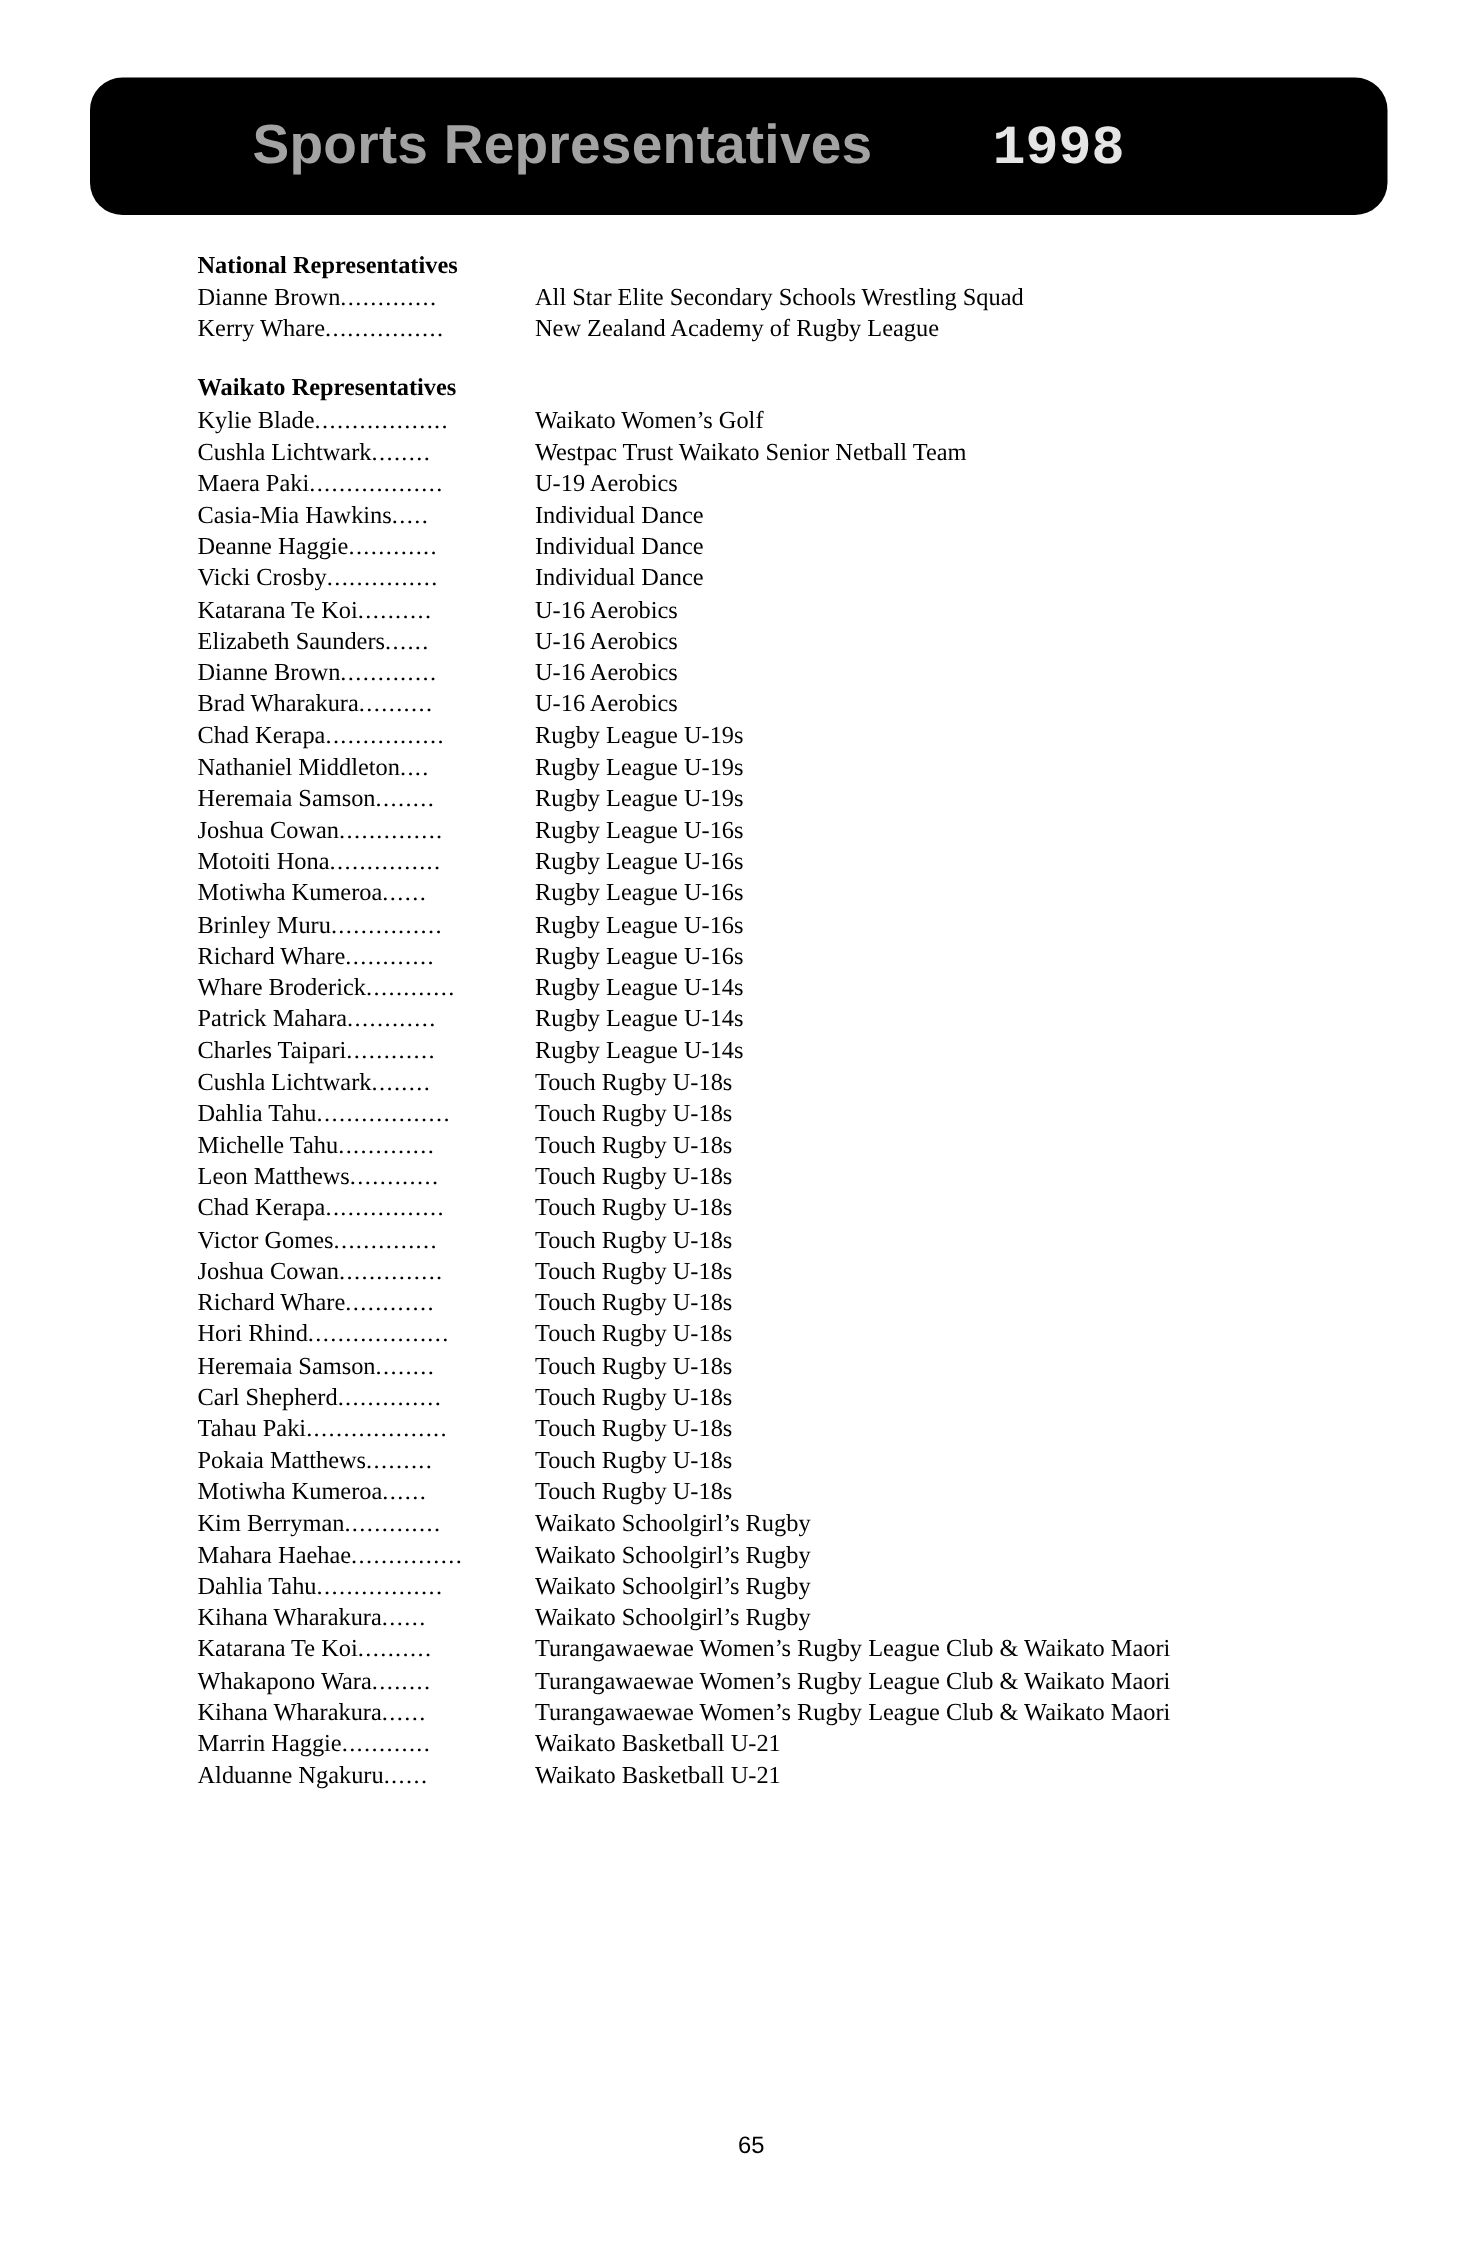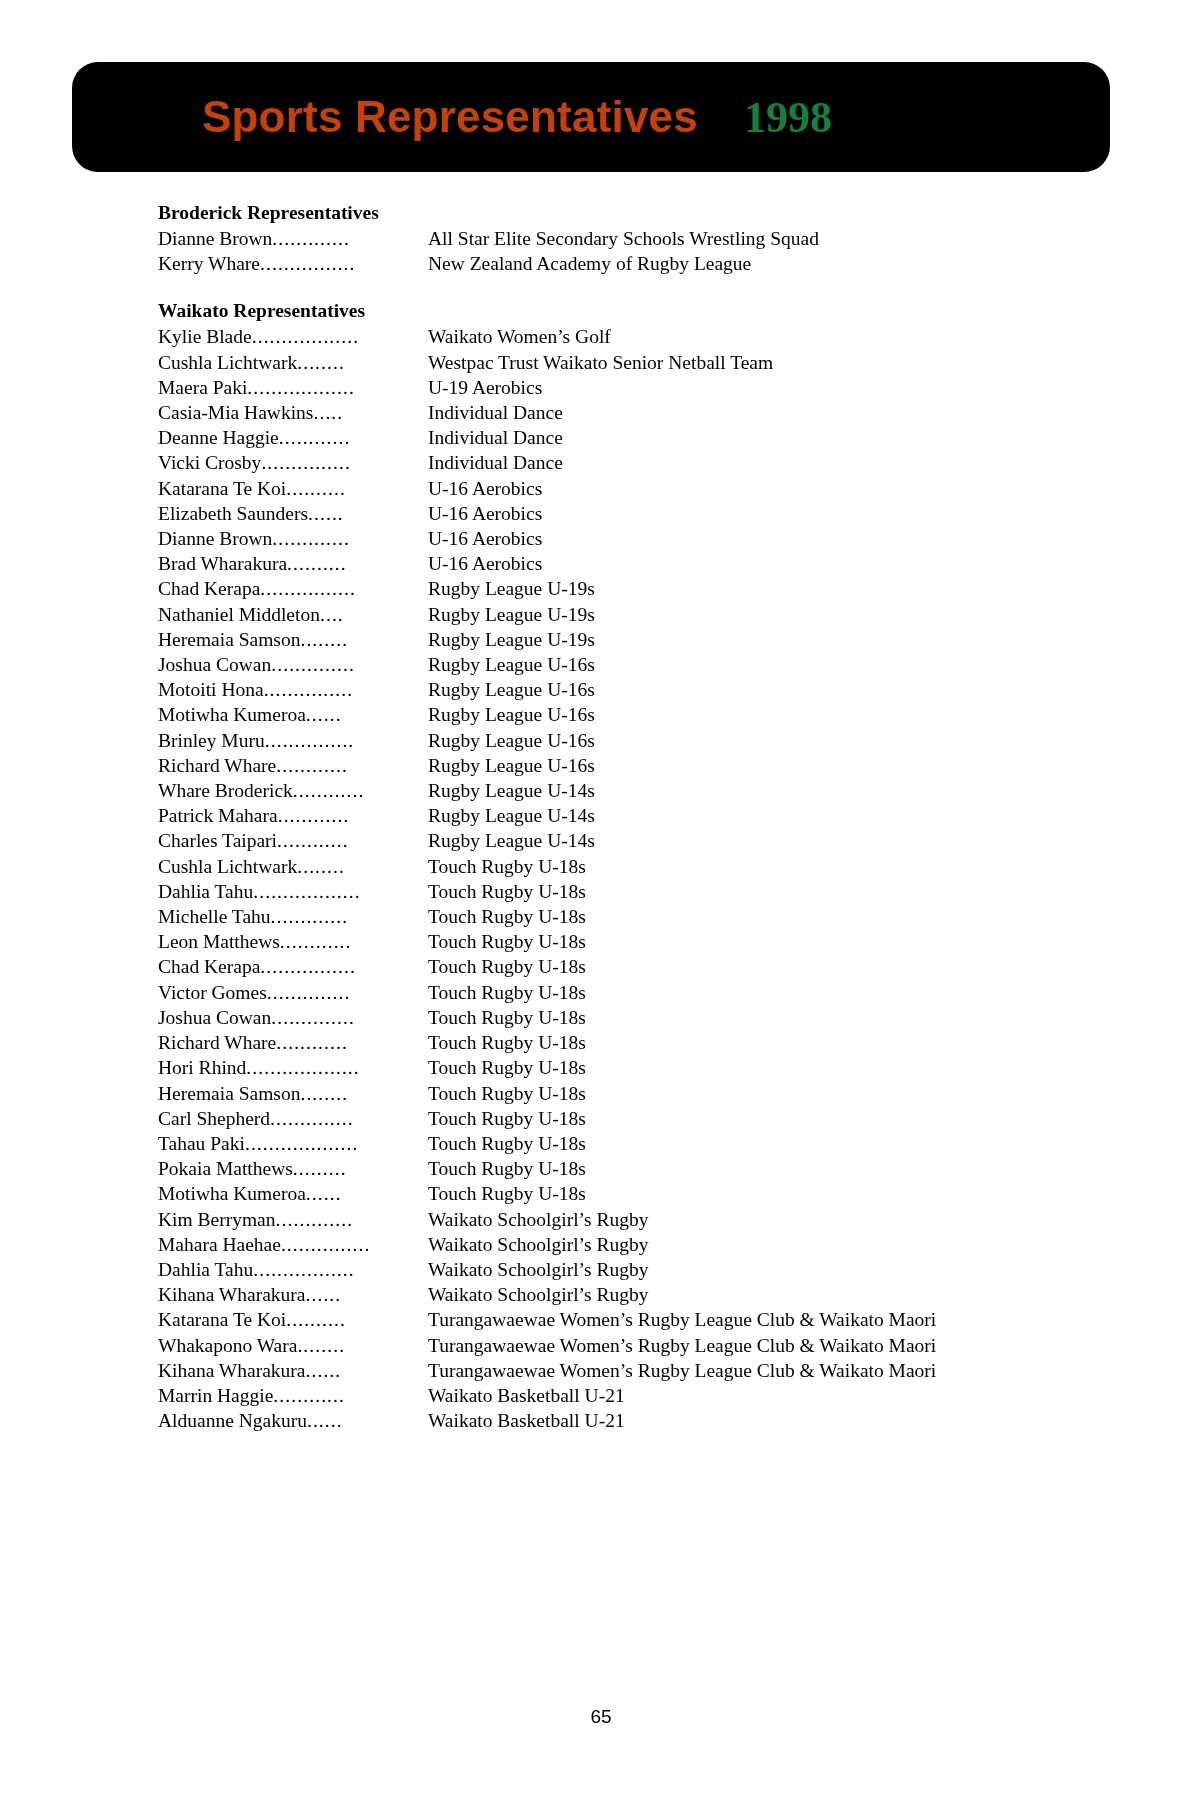--- a/index.html
+++ b/index.html
@@ -37,30 +37,30 @@
   }
   .banner-inner {
     display: flex;
     align-items: baseline;
     margin-left: 130px;
   }
   .banner-title {
     font-family: "Liberation Sans", sans-serif;
     font-weight: bold;
     font-size: 44px;
-    color: #c2410c;
+    color: #a3a3a3;
     letter-spacing: 0.2px;
     white-space: nowrap;
   }
   .banner-year {
-    font-family: Liberation Serif, serif;
+    font-family: Liberation Mono, monospace;
     font-weight: bold;
     font-size: 44px;
-    color: #15803d;
-    margin-left: 46px;
+    color: #e5e5e5;
+    margin-left: 96px;
     white-space: nowrap;
   }
 
   
   .content {
     position: absolute;
     left: 158px;
     top: 200px;
     width: 900px;
   }
@@ -137,21 +137,21 @@
   <div class="banner">
     <div class="banner-inner">
       <span class="banner-title">Sports Representatives</span>
       <span class="banner-year">1998</span>
     </div>
   </div>
 
   <div class="content">
 
     <div class="section">
-      <div class="section-title">Broderick Representatives</div>
+      <div class="section-title">National Representatives</div>
       <div class="entry-list">
 
         <div class="entry-row">
           <span class="entry-left">
             <span class="entry-name">Dianne Brown</span>
             <span class="entry-leader"> .............</span>
           </span>
           <span class="entry-value">All Star Elite Secondary Schools Wrestling Squad</span>
         </div>
 

